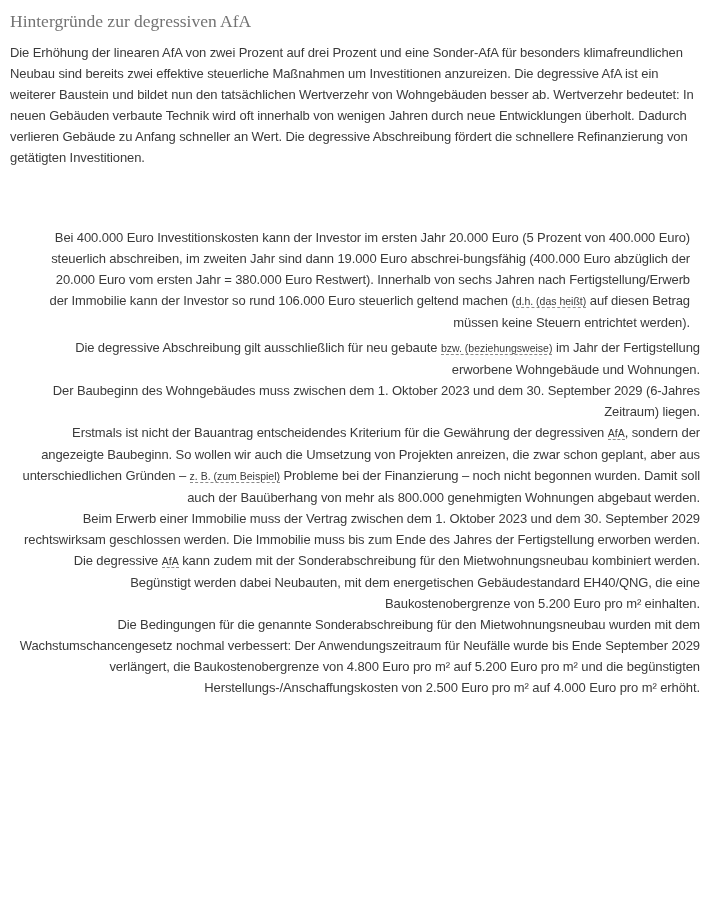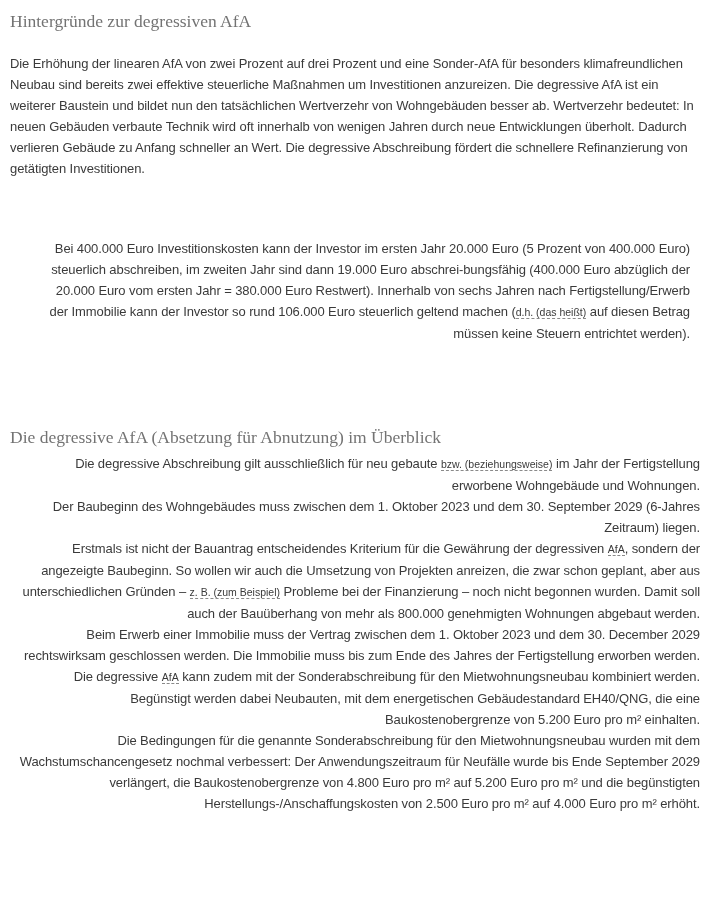--- a/index.html
+++ b/index.html
@@ -18,21 +18,21 @@
 
   .section-title {
     font-family: "Liberation Serif", serif;
     font-weight: 400;
     font-size: 17.5px;
     line-height: 24px;
     letter-spacing: 0;
     color: #737373;
     margin: 0;
   }
-  .intro-paragraph { margin: 20px 0 0 0; }
+  .intro-paragraph { margin: 9px 0 0 0; }
 
   .example-label {
     font-family: "Liberation Sans", sans-serif;
     font-size: 10.5px;
     line-height: 13px;
     font-weight: 700;
     letter-spacing: 0.3px;
     color: #333333;
     margin: 16px 0 0 0;
   }
@@ -65,24 +65,23 @@
 
   <h2 class="section-title">Hintergründe zur degressiven AfA</h2>
 
   <p class="intro-paragraph">Die Erhöhung der linearen AfA von zwei Prozent auf drei Prozent und eine Sonder-AfA für besonders klimafreundlichen Neubau sind bereits zwei effektive steuerliche Maßnahmen um Investitionen anzureizen. Die degressive AfA ist ein weiterer Baustein und bildet nun den tatsächlichen Wertverzehr von Wohngebäuden besser ab. Wertverzehr bedeutet: In neuen Gebäuden verbaute Technik wird oft innerhalb von wenigen Jahren durch neue Entwicklungen überholt. Dadurch verlieren Gebäude zu Anfang schneller an Wert. Die degressive Abschreibung fördert die schnellere Refinanzierung von getätigten Investitionen.</p>
 
 
   <blockquote class="example-quote">
     <p id="quote-text">Bei 400.000 Euro Investitionskosten kann der Investor im ersten Jahr 20.000 Euro (5 Prozent von 400.000 Euro) steuerlich abschreiben, im zweiten Jahr sind dann 19.000 Euro abschrei-bungsfähig (400.000 Euro abzüglich der 20.000 Euro vom ersten Jahr = 380.000 Euro Restwert). Innerhalb von sechs Jahren nach Fertigstellung/Erwerb der Immobilie kann der Investor so rund 106.000 Euro steuerlich geltend machen (<abbr class="abbr">d.h. (das heißt)</abbr> auf diesen Betrag müssen keine Steuern entrichtet werden).</p>
   </blockquote>
 
-  <h2 class="section-title overview">Die degressive AfA (Absetzung für Abnutzung) im Überblick</h2>
 
   <ul class="overview-list" id="overview-list">
       <li>Die degressive Abschreibung gilt ausschließlich für neu gebaute <abbr class="abbr">bzw. (beziehungsweise)</abbr> im Jahr der Fertigstellung erworbene Wohngebäude und Wohnungen.</li>
       <li>Der Baubeginn des Wohngebäudes muss zwischen dem 1. Oktober 2023 und dem 30. September 2029 (6-Jahres Zeitraum) liegen.</li>
       <li>Erstmals ist nicht der Bauantrag entscheidendes Kriterium für die Gewährung der degressiven <abbr class="abbr">AfA</abbr>, sondern der angezeigte Baubeginn. So wollen wir auch die Umsetzung von Projekten anreizen, die zwar schon geplant, aber aus unterschiedlichen Gründen – <abbr class="abbr">z. B. (zum Beispiel)</abbr> Probleme bei der Finanzierung – noch nicht begonnen wurden. Damit soll auch der Bauüberhang von mehr als 800.000 genehmigten Wohnungen abgebaut werden.</li>
-      <li>Beim Erwerb einer Immobilie muss der Vertrag zwischen dem 1. Oktober 2023 und dem 30. December 2029 rechtswirksam geschlossen werden. Die Immobilie muss bis zum Ende des Jahres der Fertigstellung erworben werden.</li>
+      <li>Beim Erwerb einer Immobilie muss der Vertrag zwischen dem 1. Oktober 2023 und dem 30. September 2029 rechtswirksam geschlossen werden. Die Immobilie muss bis zum Ende des Jahres der Fertigstellung erworben werden.</li>
       <li>Die degressive <abbr class="abbr">AfA</abbr> kann zudem mit der Sonderabschreibung für den Mietwohnungsneubau kombiniert werden. Begünstigt werden dabei Neubauten, mit dem energetischen Gebäudestandard EH40/QNG, die eine Baukostenobergrenze von 5.200 Euro pro m² einhalten.</li>
       <li>Die Bedingungen für die genannte Sonderabschreibung für den Mietwohnungsneubau wurden mit dem Wachstumschancengesetz nochmal verbessert: Der Anwendungszeitraum für Neufälle wurde bis Ende September 2029 verlängert, die Baukostenobergrenze von 4.800 Euro pro m² auf 5.200 Euro pro m² und die begünstigten Herstellungs-/Anschaffungskosten von 2.500 Euro pro m² auf 4.000 Euro pro m² erhöht.</li>
     </ul>
 
 </main>
 
 </body></html>

